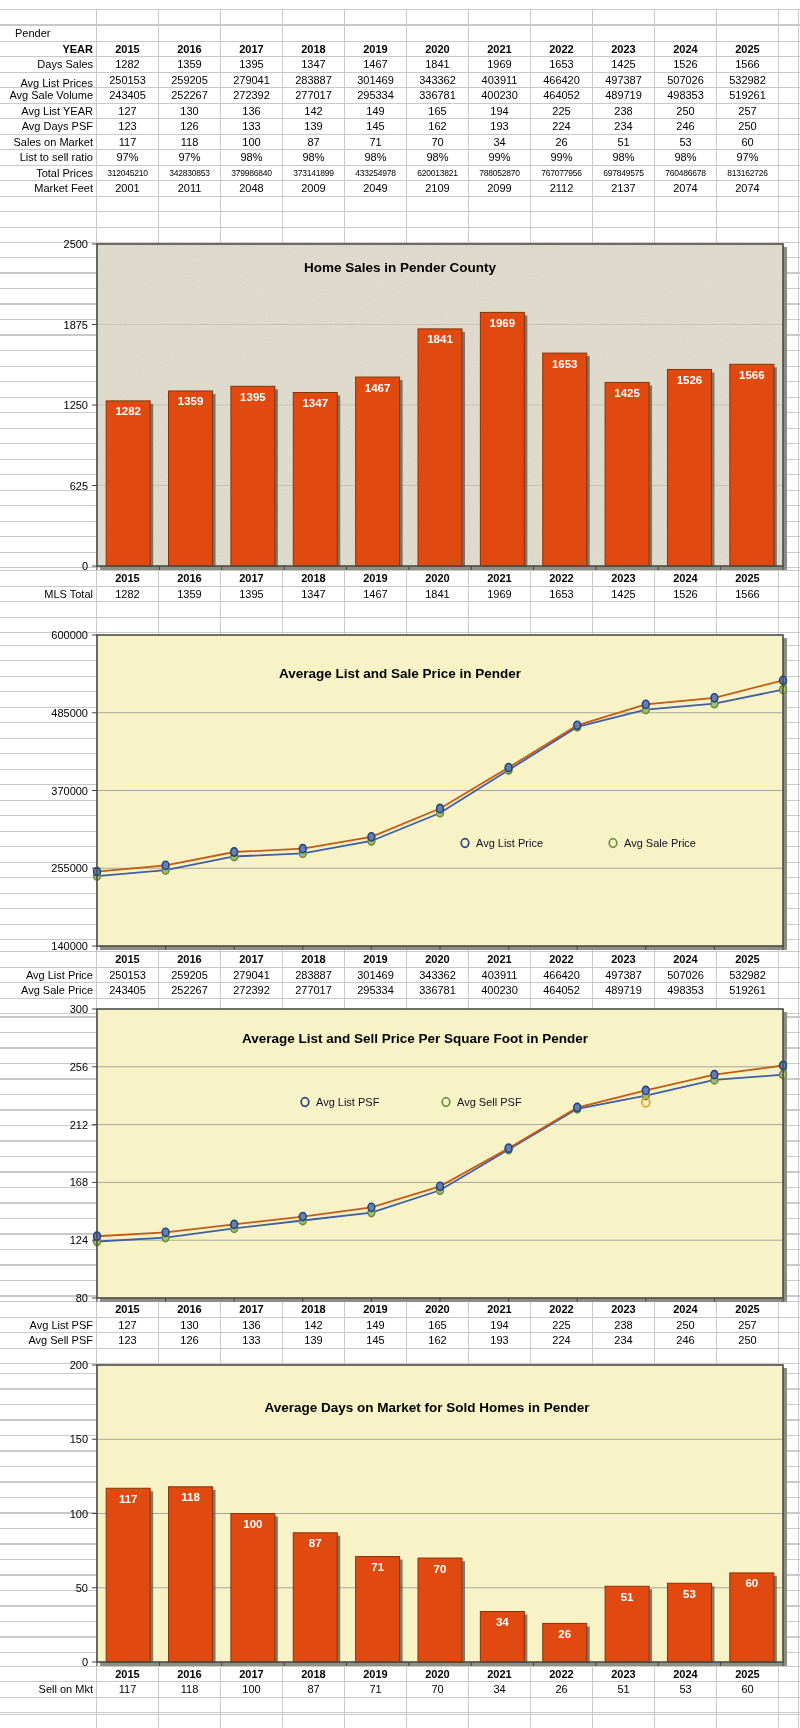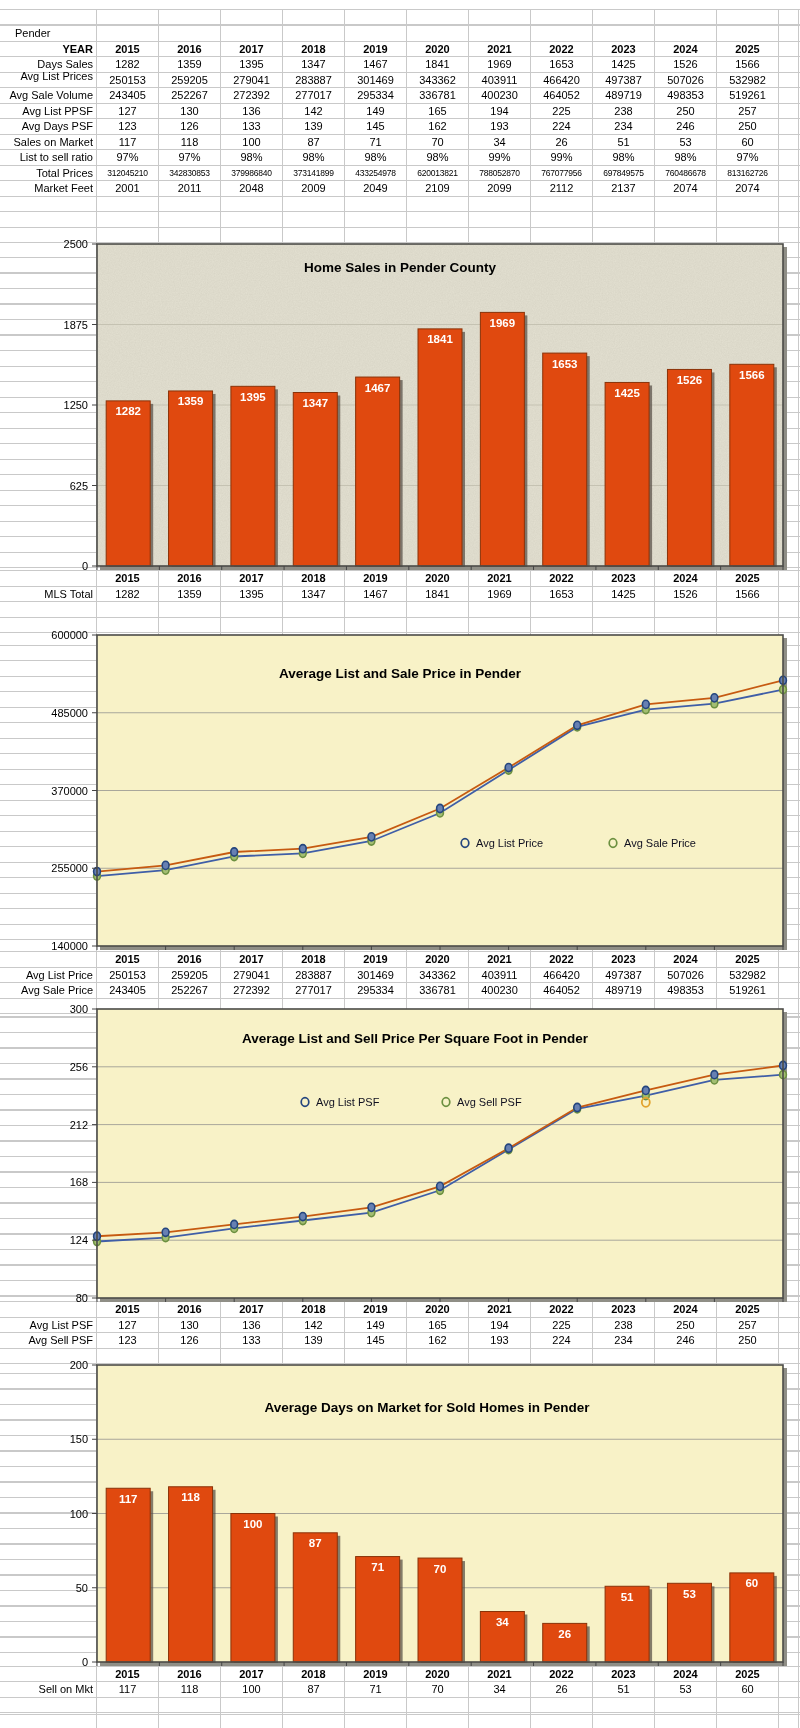--- a/index.html
+++ b/index.html
@@ -59,21 +59,21 @@
       <span class="cell val" style="left: 220.5px; width: 62px; top: 31px;">1395</span>
       <span class="cell val" style="left: 282.5px; width: 62px; top: 31px;">1347</span>
       <span class="cell val" style="left: 344.5px; width: 62px; top: 31px;">1467</span>
       <span class="cell val" style="left: 406.5px; width: 62px; top: 31px;">1841</span>
       <span class="cell val" style="left: 468.5px; width: 62px; top: 31px;">1969</span>
       <span class="cell val" style="left: 530.5px; width: 62px; top: 31px;">1653</span>
       <span class="cell val" style="left: 592.5px; width: 62px; top: 31px;">1425</span>
       <span class="cell val" style="left: 654.5px; width: 62px; top: 31px;">1526</span>
       <span class="cell val" style="left: 716.5px; width: 62px; top: 31px;">1566</span>
       <div class="row" style="top: 46.5px;"></div>
-      <span class="cell rowlabel" style="top: 43px;">Avg List Prices</span>
+      <span class="cell rowlabel" style="top: 50px;">Avg List Prices</span>
       <span class="cell val" style="left: 96.5px; width: 62px; top: 46.5px;">250153</span>
       <span class="cell val" style="left: 158.5px; width: 62px; top: 46.5px;">259205</span>
       <span class="cell val" style="left: 220.5px; width: 62px; top: 46.5px;">279041</span>
       <span class="cell val" style="left: 282.5px; width: 62px; top: 46.5px;">283887</span>
       <span class="cell val" style="left: 344.5px; width: 62px; top: 46.5px;">301469</span>
       <span class="cell val" style="left: 406.5px; width: 62px; top: 46.5px;">343362</span>
       <span class="cell val" style="left: 468.5px; width: 62px; top: 46.5px;">403911</span>
       <span class="cell val" style="left: 530.5px; width: 62px; top: 46.5px;">466420</span>
       <span class="cell val" style="left: 592.5px; width: 62px; top: 46.5px;">497387</span>
       <span class="cell val" style="left: 654.5px; width: 62px; top: 46.5px;">507026</span>
@@ -85,21 +85,21 @@
       <span class="cell val" style="left: 220.5px; width: 62px; top: 62px;">272392</span>
       <span class="cell val" style="left: 282.5px; width: 62px; top: 62px;">277017</span>
       <span class="cell val" style="left: 344.5px; width: 62px; top: 62px;">295334</span>
       <span class="cell val" style="left: 406.5px; width: 62px; top: 62px;">336781</span>
       <span class="cell val" style="left: 468.5px; width: 62px; top: 62px;">400230</span>
       <span class="cell val" style="left: 530.5px; width: 62px; top: 62px;">464052</span>
       <span class="cell val" style="left: 592.5px; width: 62px; top: 62px;">489719</span>
       <span class="cell val" style="left: 654.5px; width: 62px; top: 62px;">498353</span>
       <span class="cell val" style="left: 716.5px; width: 62px; top: 62px;">519261</span>
       <div class="row" style="top: 77.5px;"></div>
-      <span class="cell rowlabel" style="top: 77.5px;">Avg List PPSF</span>
+      <span class="cell rowlabel" style="top: 77.5px;">Avg List YEAR</span>
       <span class="cell val" style="left: 96.5px; width: 62px; top: 77.5px;">127</span>
       <span class="cell val" style="left: 158.5px; width: 62px; top: 77.5px;">130</span>
       <span class="cell val" style="left: 220.5px; width: 62px; top: 77.5px;">136</span>
       <span class="cell val" style="left: 282.5px; width: 62px; top: 77.5px;">142</span>
       <span class="cell val" style="left: 344.5px; width: 62px; top: 77.5px;">149</span>
       <span class="cell val" style="left: 406.5px; width: 62px; top: 77.5px;">165</span>
       <span class="cell val" style="left: 468.5px; width: 62px; top: 77.5px;">194</span>
       <span class="cell val" style="left: 530.5px; width: 62px; top: 77.5px;">225</span>
       <span class="cell val" style="left: 592.5px; width: 62px; top: 77.5px;">238</span>
       <span class="cell val" style="left: 654.5px; width: 62px; top: 77.5px;">250</span>

